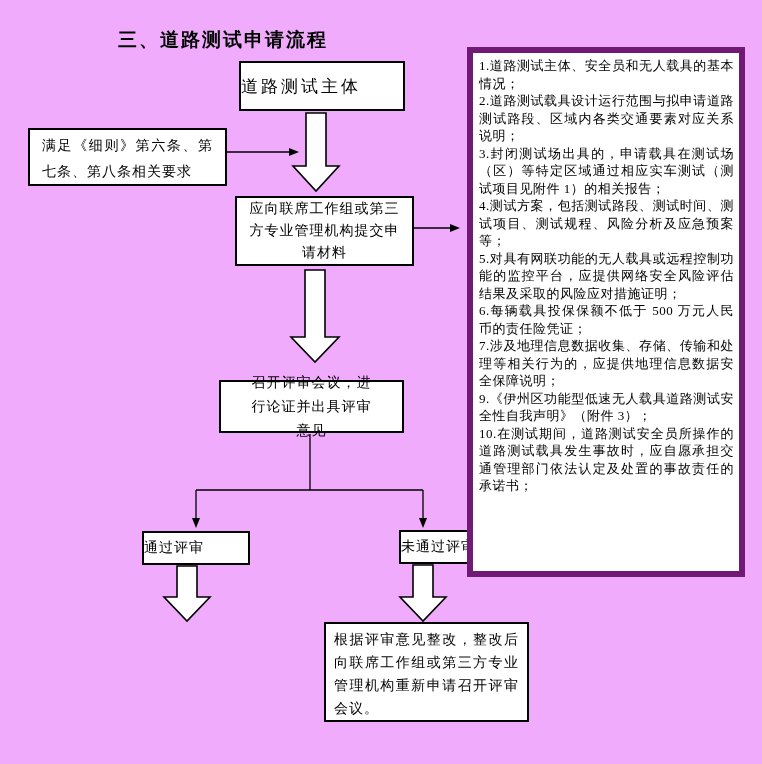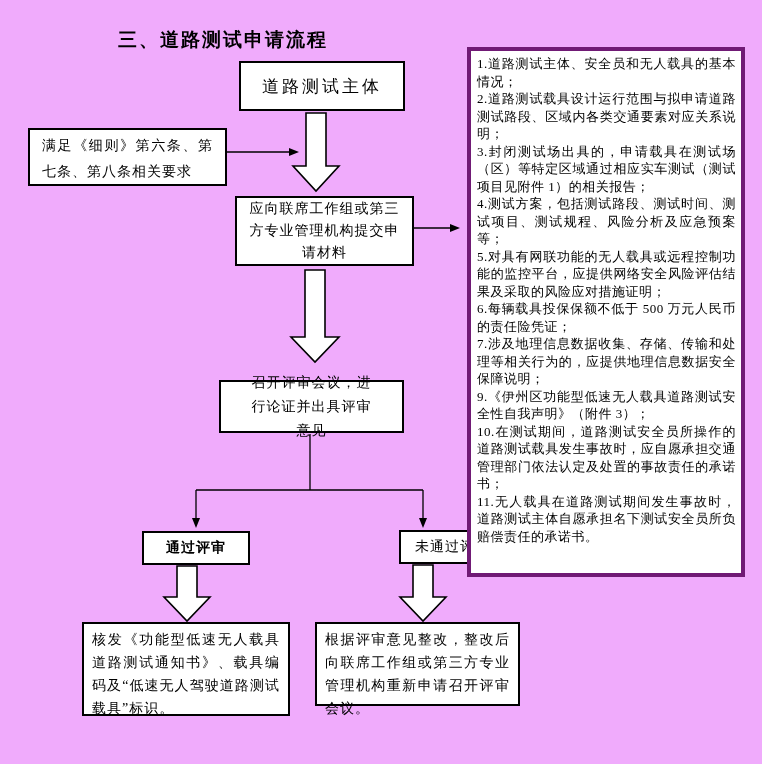--- a/index.html
+++ b/index.html
@@ -1,33 +1,33 @@
 <!DOCTYPE html>
 <html><head>
 <meta charset="utf-8">
 <style>
   html, body { margin:0; padding:0; background:#ffffff; }
   body { width:762px; height:764px; font-family:"Liberation Serif", serif; color:#000; }
   .canvas { position:relative; width:762px; height:764px; background:#f0abfc; overflow:hidden; }
   .arrow-layer { position:absolute; left:0; top:0; width:762px; height:764px; pointer-events:none; }
   .page-title { position:absolute; left:118px; top:27px; font-size:19px; font-weight:bold; letter-spacing:2px; }
   .box { position:absolute; border:2px solid #000; background:#fff; box-sizing:border-box; }
-  .box.center { display:flex; align-items:center; justify-content:center; text-align:center; }
+  .box.center { display:flex; align-items:center; justify-content:flex-start; text-align:center; }
   .subject-box { left:239px; top:61px; width:166px; height:50px; font-size:17px; letter-spacing:3px; }
   .requirement-box { left:28px; top:128px; width:199px; height:58px; font-size:14px;
       line-height:26px; letter-spacing:1px; padding:3px 12px; text-align:justify; }
   .submit-box { left:235px; top:196px; width:179px; height:70px; font-size:14px; line-height:22px; letter-spacing:1px; padding:2px 10px; }
   .review-box { left:219px; top:380px; width:185px; height:53px; font-size:14px; line-height:24px; letter-spacing:1px; padding:2px 28px; }
-  .pass-box { left:142px; top:531px; width:108px; height:34px; font-size:14px; letter-spacing:1px;font-weight:bold; }
+  .pass-box { left:142px; top:531px; width:108px; height:34px; font-size:14px; letter-spacing:1px; }
   .fail-box { left:356px; top:530px; width:107px; height:34px; font-size:14px; letter-spacing:1px;margin-left:43px; }
   .result-box { font-size:14px; line-height:23px; letter-spacing:1px; padding:4px 8px; text-align:justify; }
   .pass-result-box { left:82px; top:622px; width:208px; height:94px; }
-  .fail-result-box { left:315px; top:622px; width:205px; height:84px; }
+  .fail-result-box { left:324px; top:622px; width:205px; height:100px; }
   .materials-panel { position:absolute; left:467px; top:47px; width:278px; height:530px;
-      border:4px solid #701a75; box-sizing:border-box; background:#fff; padding:4px 5px 0 6px;
+      border:6px solid #701a75; box-sizing:border-box; background:#fff; padding:4px 5px 0 6px;
       font-size:13px; line-height:17.5px; letter-spacing:0.5px; text-align:justify; }
   .material-item { margin:0; }
 </style>
 </head>
 <body>
 
 <div class="canvas">
 
   <svg class="arrow-layer" width="762" height="764" viewBox="0 0 762 764">
 
@@ -75,34 +75,30 @@
   </div>
 
   <div class="box center pass-box">
     <span>通过评审</span>
   </div>
 
   <div class="box center fail-box">
     <span>未通过评审</span>
   </div>
 
-  <div class="box result-box pass-result-box">
-    <span>核发《功能型低速无人载具道路测试通知书》、载具编码及“低速无人驾驶道路测试载具”标识。</span>
-  </div>
 
   <div class="box result-box fail-result-box">
     <span>根据评审意见整改，整改后向联席工作组或第三方专业管理机构重新申请召开评审会议。</span>
   </div>
 
   <div class="materials-panel">
     <p class="material-item">1.道路测试主体、安全员和无人载具的基本情况；</p>
     <p class="material-item">2.道路测试载具设计运行范围与拟申请道路测试路段、区域内各类交通要素对应关系说明；</p>
     <p class="material-item">3.封闭测试场出具的，申请载具在测试场（区）等特定区域通过相应实车测试（测试项目见附件 1）的相关报告；</p>
     <p class="material-item">4.测试方案，包括测试路段、测试时间、测试项目、测试规程、风险分析及应急预案等；</p>
     <p class="material-item">5.对具有网联功能的无人载具或远程控制功能的监控平台，应提供网络安全风险评估结果及采取的风险应对措施证明；</p>
     <p class="material-item">6.每辆载具投保保额不低于 500 万元人民币的责任险凭证；</p>
     <p class="material-item">7.涉及地理信息数据收集、存储、传输和处理等相关行为的，应提供地理信息数据安全保障说明；</p>
     <p class="material-item">9.《伊州区功能型低速无人载具道路测试安全性自我声明》（附件 3）；</p>
     <p class="material-item">10.在测试期间，道路测试安全员所操作的道路测试载具发生事故时，应自愿承担交通管理部门依法认定及处置的事故责任的承诺书；</p>
-    <p class="material-item">11.无人载具在道路测试期间发生事故时，道路测试主体自愿承担名下测试安全员所负赔偿责任的承诺书。</p>
   </div>
 
 </div>
 
 </body></html>

